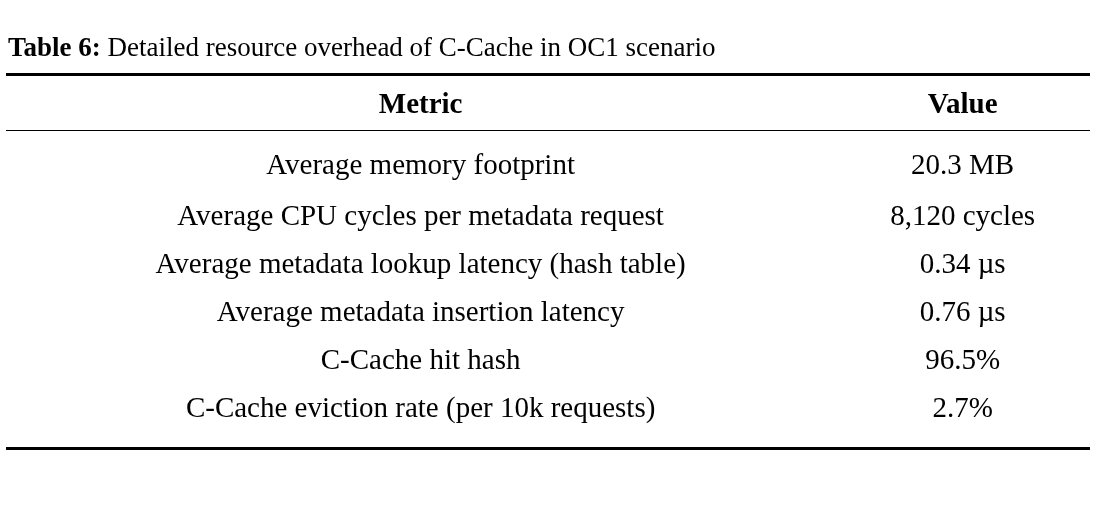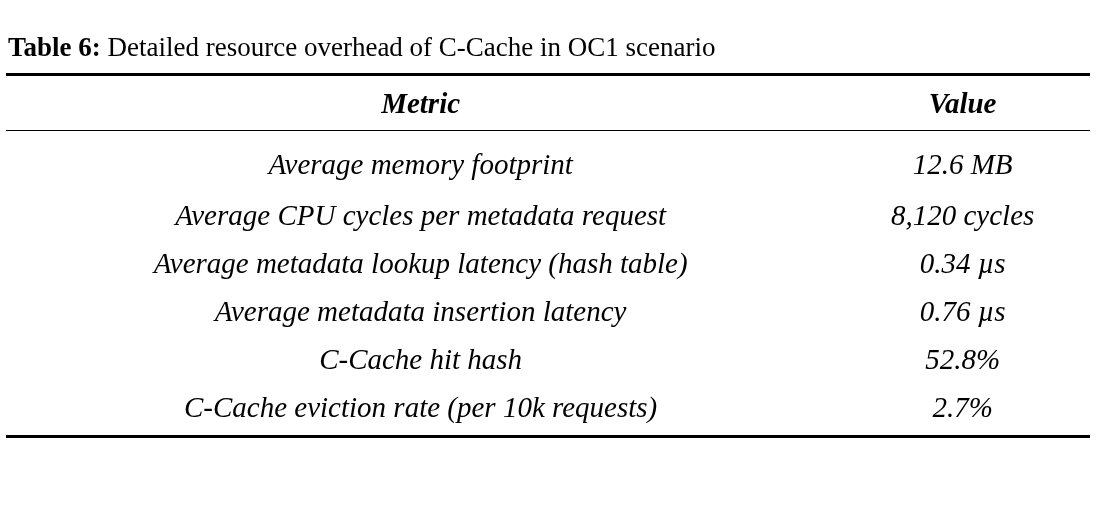--- a/index.html
+++ b/index.html
@@ -41,21 +41,20 @@
   .rule-thin {
     border-top: 1.6px solid #000000;
     height: 0;
     font-size: 0;
     line-height: 0;
   }
   table.data-table {
     width: 100%;
     border-collapse: collapse;
     font-size: 29px;
-    font-style: italic;
   }
   table.data-table th,
   table.data-table td {
     padding: 0;
     border: none;
   }
   .head-row th {
     font-weight: bold;
     font-size: 29px;
     height: 54px;
@@ -72,21 +71,21 @@
   }
   .col-value {
     text-align: center;
     width: 23.5%;
   }
   .body-row:first-child td {
     padding-top: 6px;
     height: 54px;
   }
   .body-row:last-child td {
-    padding-bottom: 4px;
+    padding-bottom: 16px;
   }
 </style>
 </head>
 <body>
 
 <div class="table-figure">
 
   <div class="caption">
     <span class="caption-label">Table 6:</span>
     <span class="caption-text">Detailed resource overhead of C-Cache in OC1 scenario</span>
@@ -102,37 +101,37 @@
       </tr>
     </thead>
   </table>
 
   <div class="rule-thin"></div>
 
   <table class="data-table">
     <tbody>
       <tr class="body-row">
         <td class="col-metric">Average memory footprint</td>
-        <td class="col-value">12.6 MB</td>
+        <td class="col-value">20.3 MB</td>
       </tr>
       <tr class="body-row">
         <td class="col-metric">Average CPU cycles per metadata request</td>
         <td class="col-value">8,120 cycles</td>
       </tr>
       <tr class="body-row">
         <td class="col-metric">Average metadata lookup latency (hash table)</td>
         <td class="col-value">0.34 µs</td>
       </tr>
       <tr class="body-row">
         <td class="col-metric">Average metadata insertion latency</td>
         <td class="col-value">0.76 µs</td>
       </tr>
       <tr class="body-row">
         <td class="col-metric">C-Cache hit hash</td>
-        <td class="col-value">52.8%</td>
+        <td class="col-value">96.5%</td>
       </tr>
       <tr class="body-row">
         <td class="col-metric">C-Cache eviction rate (per 10k requests)</td>
         <td class="col-value">2.7%</td>
       </tr>
     </tbody>
   </table>
 
   <div class="rule-thick"></div>
 

